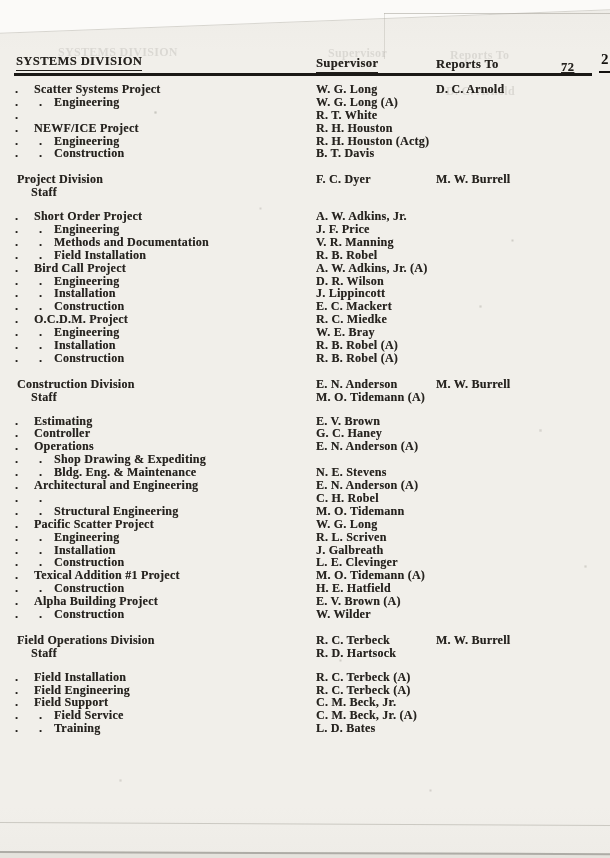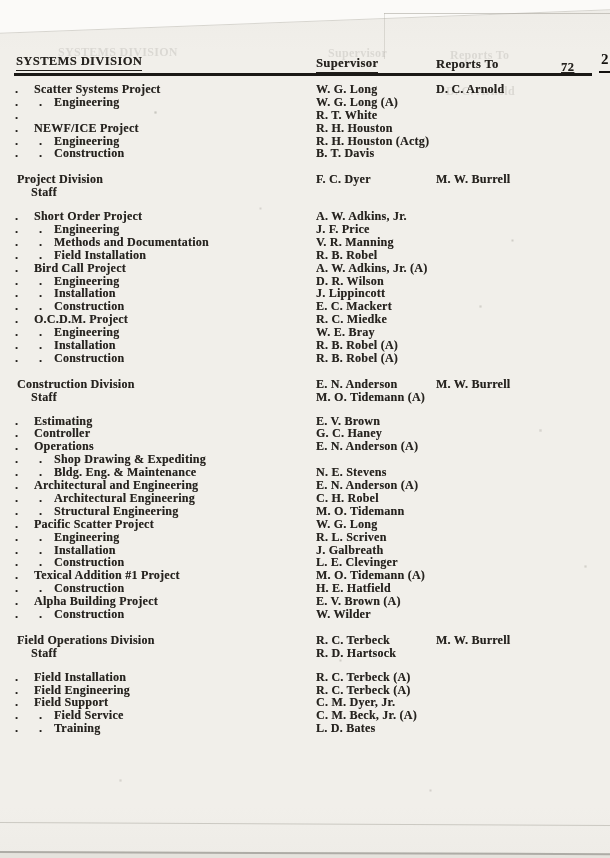--- a/index.html
+++ b/index.html
@@ -310,21 +310,20 @@
             <span class="sup">N. E. Stevens</span>
           </div>
           <div class="row indent1">
             <span class="dot d1">.</span>
             <span class="lbl">Architectural and Engineering</span>
             <span class="sup">E. N. Anderson (A)</span>
           </div>
           <div class="row indent2">
             <span class="dot d1">.</span>
             <span class="dot d2">.</span>
-            <span class="lbl">Architectural Engineering</span>
             <span class="sup">C. H. Robel</span>
           </div>
           <div class="row indent2">
             <span class="dot d1">.</span>
             <span class="dot d2">.</span>
             <span class="lbl">Structural Engineering</span>
             <span class="sup">M. O. Tidemann</span>
           </div>
           <div class="row indent1">
             <span class="dot d1">.</span>
@@ -390,21 +389,21 @@
             <span class="sup">R. C. Terbeck (A)</span>
           </div>
           <div class="row indent1">
             <span class="dot d1">.</span>
             <span class="lbl">Field Engineering</span>
             <span class="sup">R. C. Terbeck (A)</span>
           </div>
           <div class="row indent1">
             <span class="dot d1">.</span>
             <span class="lbl">Field Support</span>
-            <span class="sup">C. M. Dyer, Jr.</span>
+            <span class="sup">C. M. Beck, Jr.</span>
           </div>
           <div class="row indent2">
             <span class="dot d1">.</span>
             <span class="dot d2">.</span>
             <span class="lbl">Field Service</span>
             <span class="sup">C. M. Beck, Jr. (A)</span>
           </div>
           <div class="row indent2">
             <span class="dot d1">.</span>
             <span class="dot d2">.</span>

